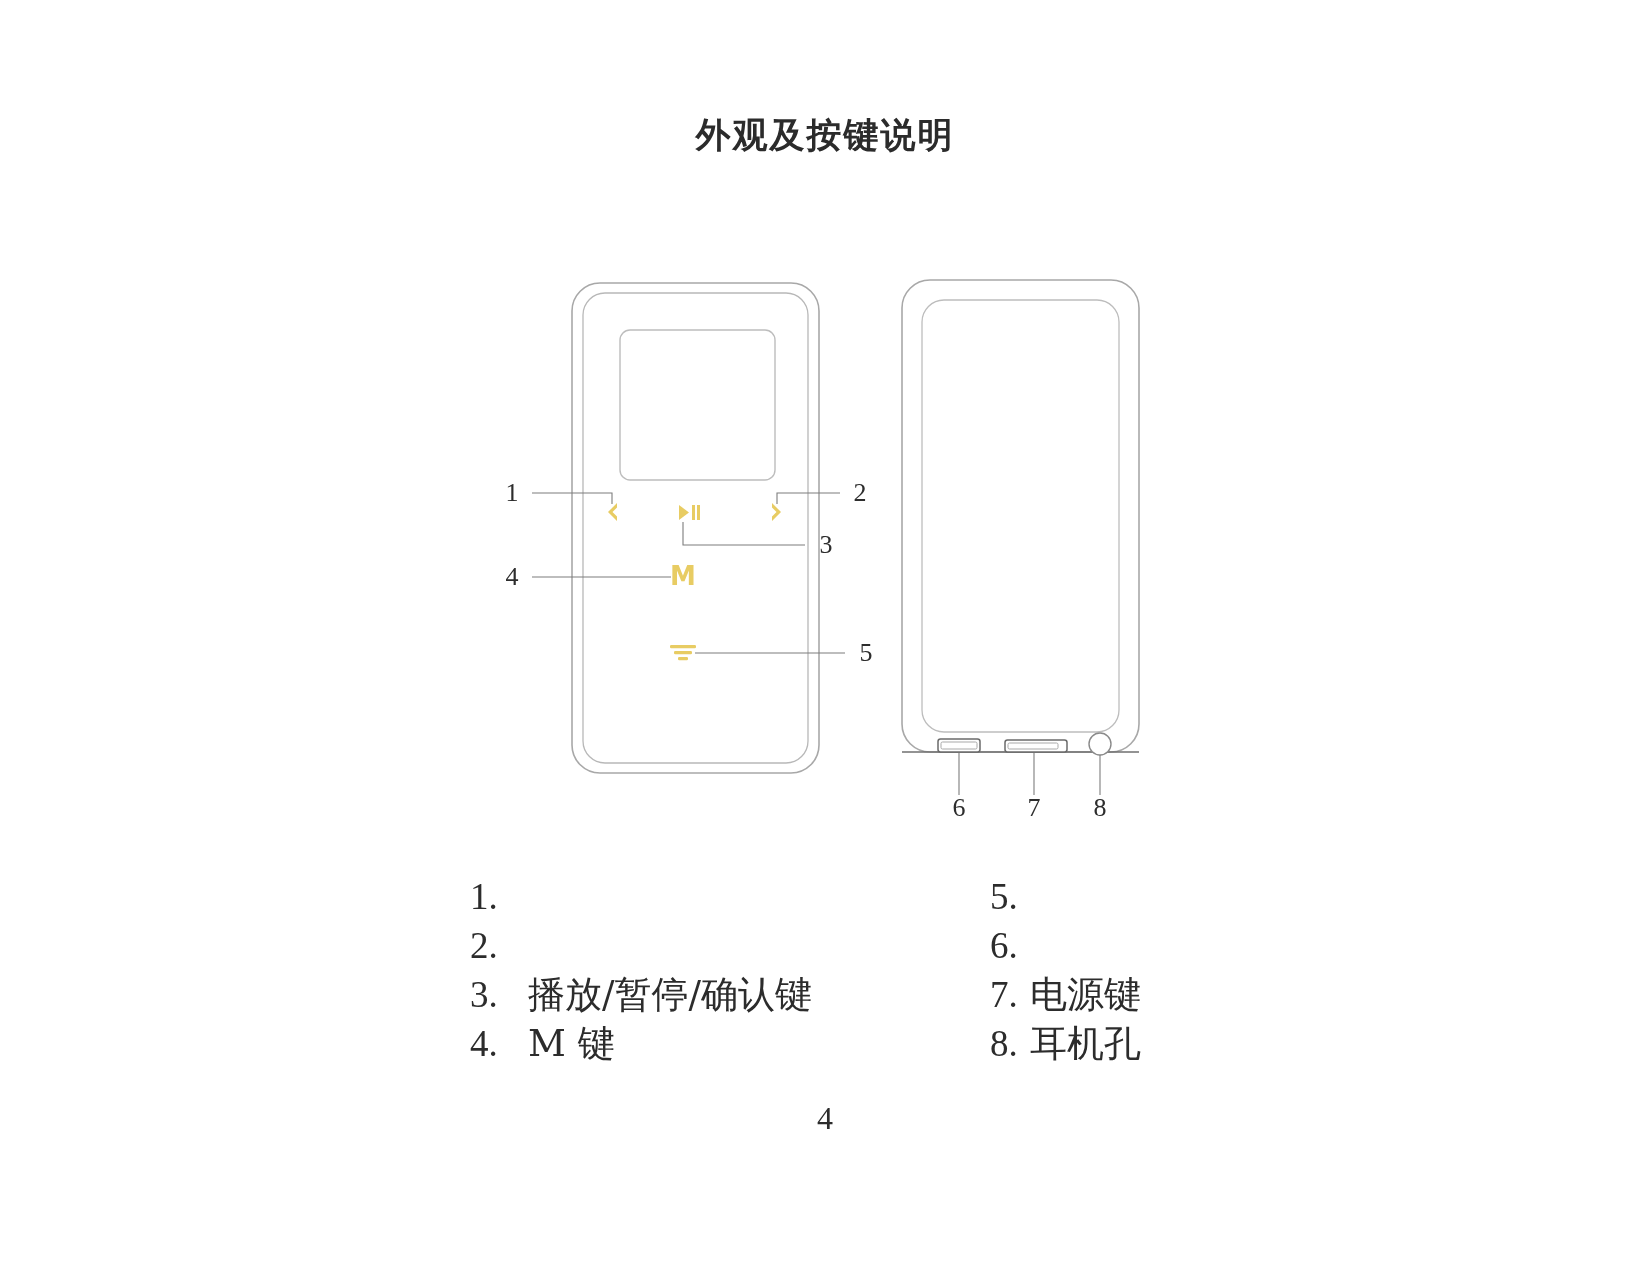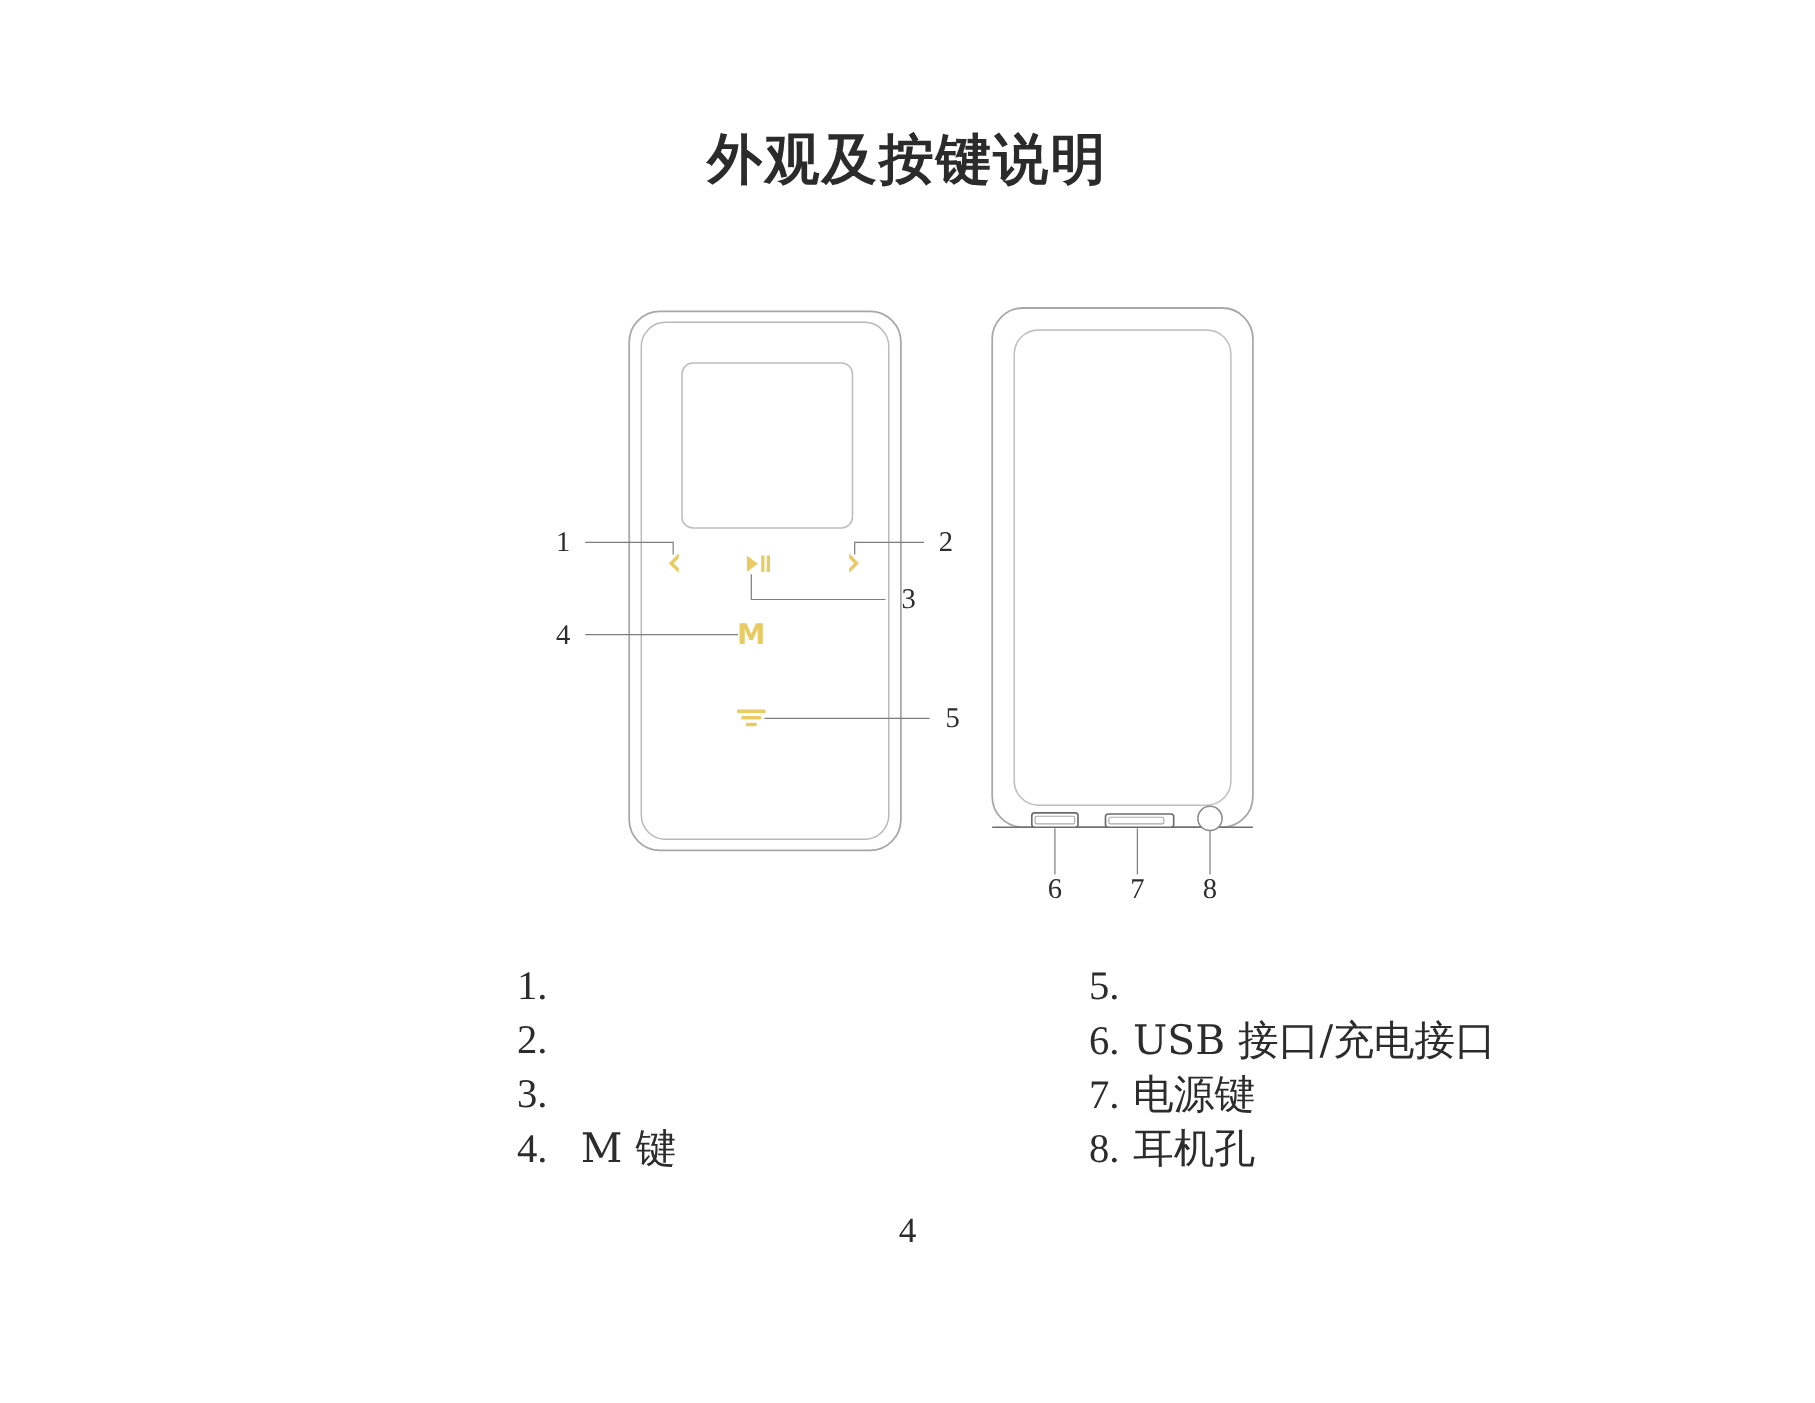--- a/index.html
+++ b/index.html
@@ -16,21 +16,21 @@
     color: #231f20;
   }
 
   
   .page-title {
     position: absolute;
     top: 112px;
     left: 0;
     width: 1650px;
     text-align: center;
-    font-size: 50px;
+    font-size: 35px;
     font-weight: bold;
     letter-spacing: 2px;
     color: #2b2b2b;
     font-family: "DejaVu Serif", "Liberation Serif", serif;
   }
 
   
   .figure {
     position: absolute;
     top: 260px;
@@ -203,34 +203,34 @@
 
   <div class="legend-col left">
     <div class="legend-row">
       <span class="legend-num">1.</span>
     </div>
     <div class="legend-row">
       <span class="legend-num">2.</span>
     </div>
     <div class="legend-row">
       <span class="legend-num">3.</span>
+      <span class="legend-text">播放/暂停/确认键</span>
     </div>
     <div class="legend-row">
       <span class="legend-num">4.</span>
       <span class="legend-text">M 键</span>
     </div>
   </div>
 
   <div class="legend-col right">
     <div class="legend-row">
       <span class="legend-num">5.</span>
     </div>
     <div class="legend-row">
       <span class="legend-num">6.</span>
-      <span class="legend-text">USB 接口/充电接口</span>
     </div>
     <div class="legend-row">
       <span class="legend-num">7.</span>
       <span class="legend-text">电源键</span>
     </div>
     <div class="legend-row">
       <span class="legend-num">8.</span>
       <span class="legend-text">耳机孔</span>
     </div>
   </div>

